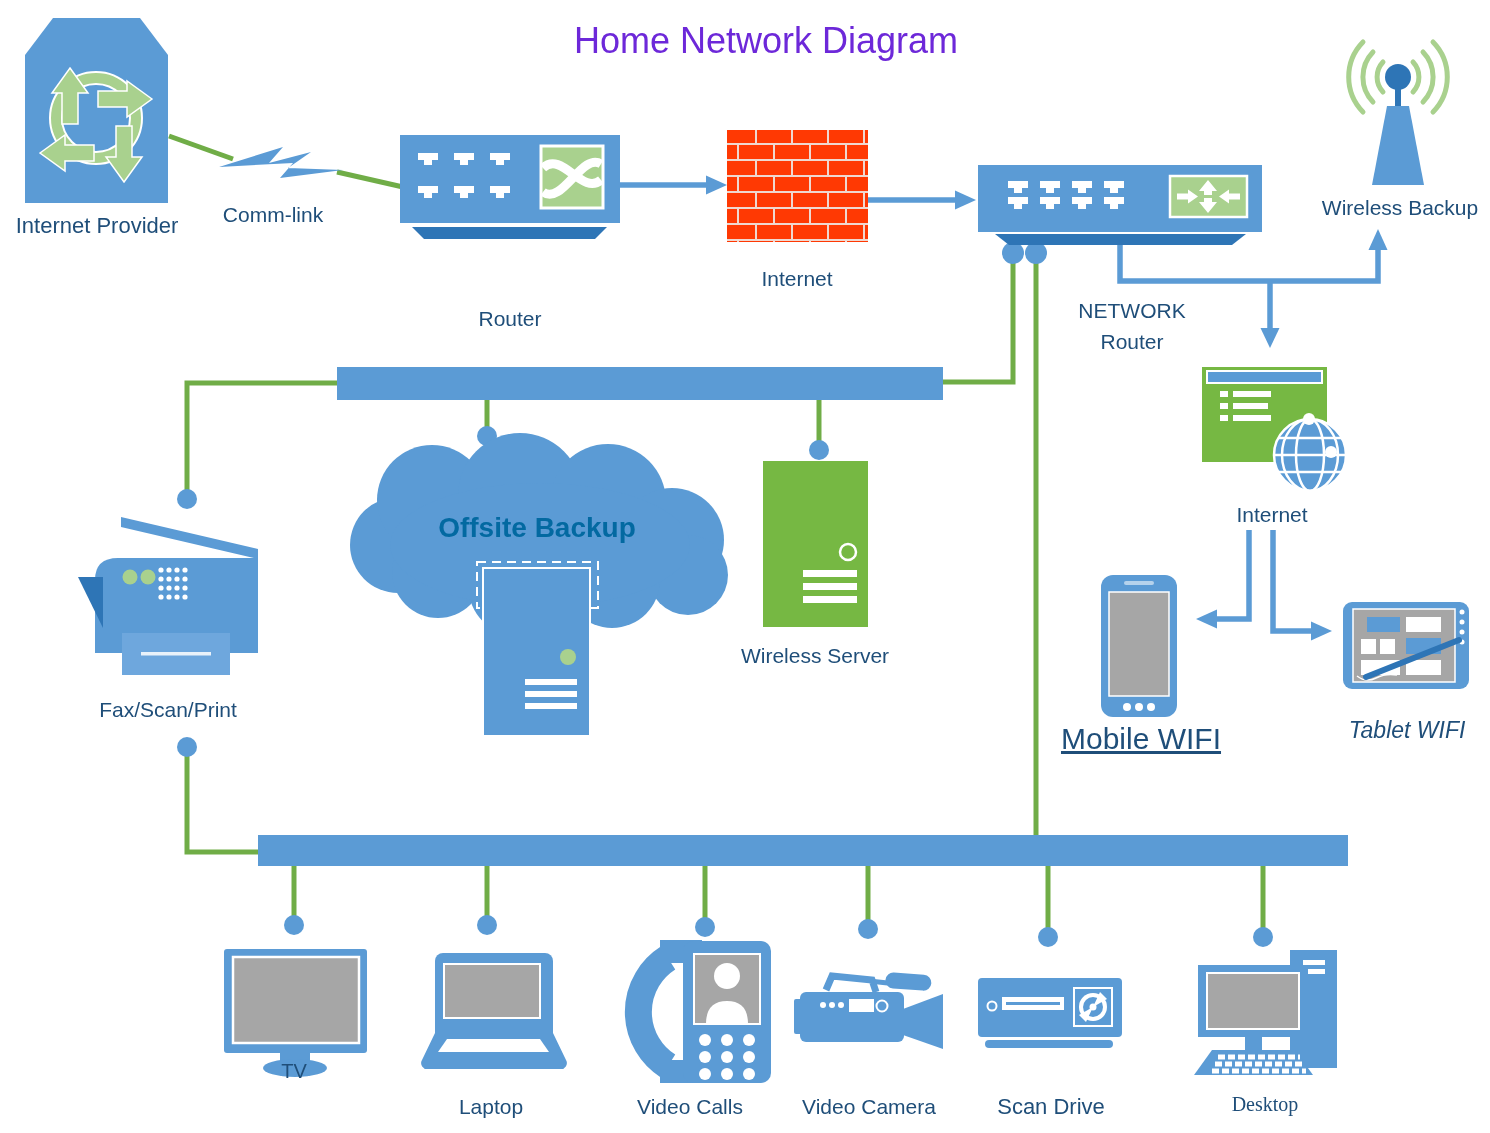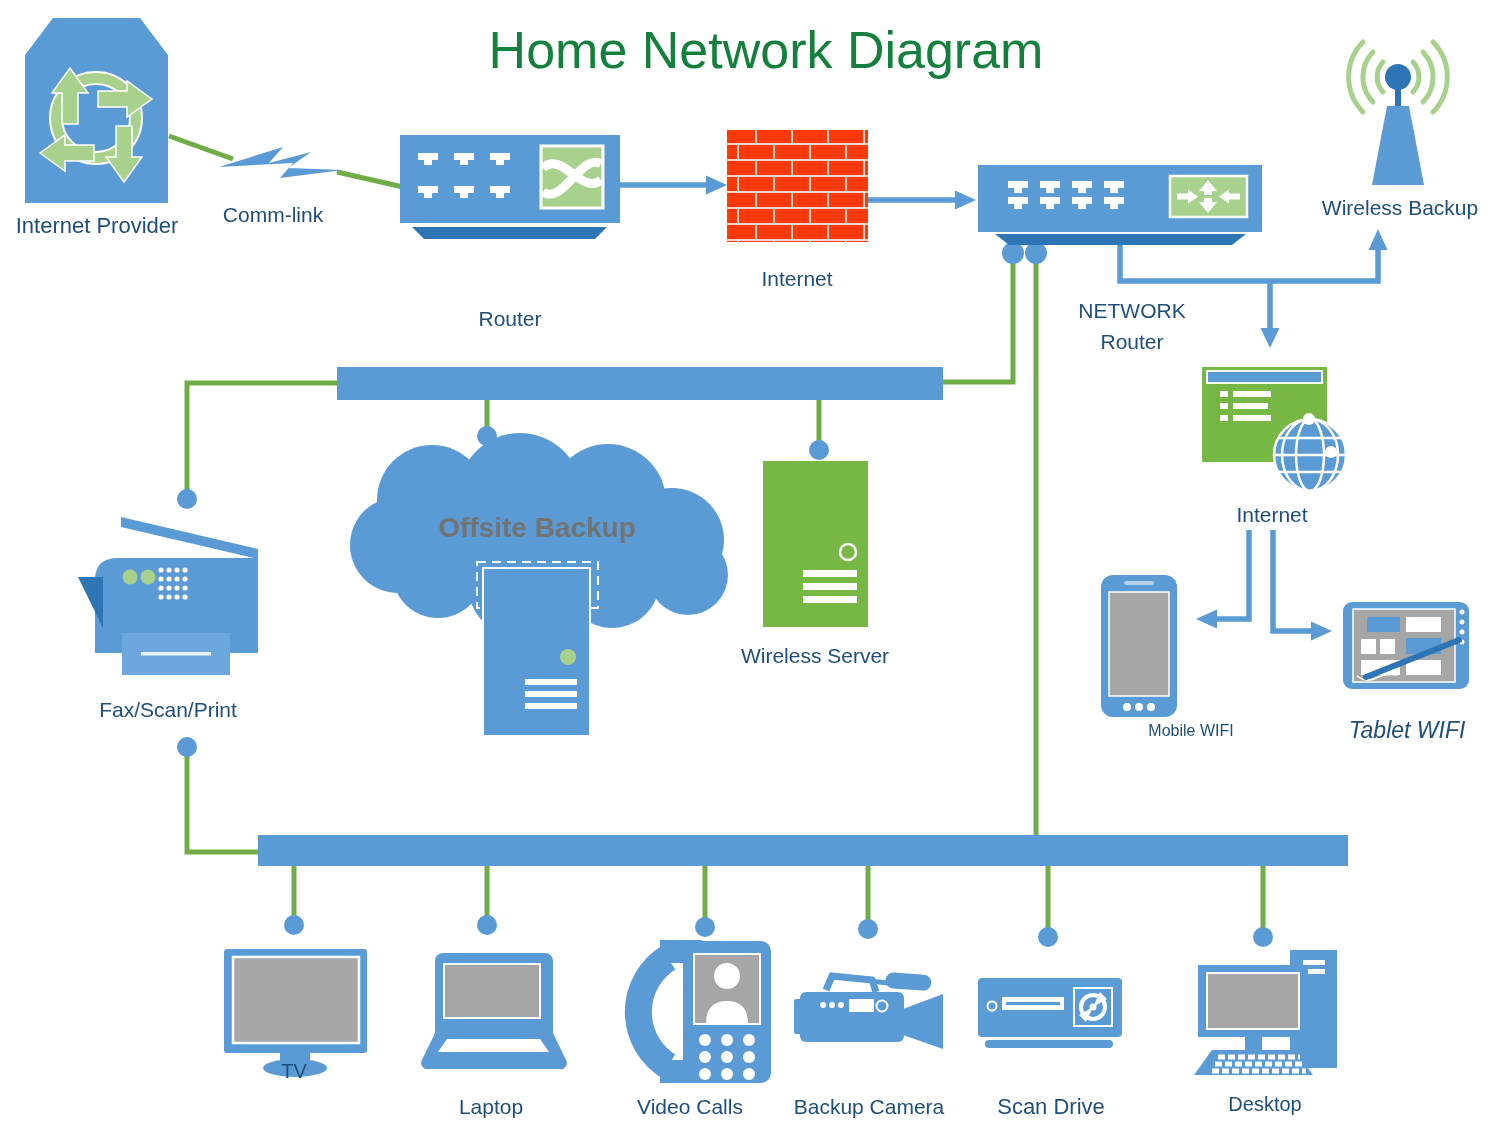--- a/index.html
+++ b/index.html
@@ -2,23 +2,23 @@
 <html><head>
 <meta charset="utf-8">
 <style>
   html,body{margin:0;padding:0;background:#fff;}
   .canvas{position:relative;width:1490px;height:1133px;background:#fff;overflow:hidden;
           font-family:"Liberation Sans", sans-serif;}
   .canvas > svg{position:absolute;left:0;top:0;}
   .label{position:absolute;transform:translateX(-50%);white-space:nowrap;
          color:#1F4E79;font-size:21px;text-align:center;}
   .title{position:absolute;transform:translateX(-50%);white-space:nowrap;
-         color:#15803d;font-size:52px;}
+         color:#6d28d9;font-size:36px;}
   .cloud-label{position:absolute;transform:translateX(-50%);white-space:nowrap;
-         color:#737373;font-size:28px;font-weight:bold;}
+         color:#0369a1;font-size:28px;font-weight:bold;}
   
   .b{fill:#5B9BD5}.db{fill:#2E75B6}.lg{fill:#A9D18E}.g{fill:#76B843}
   .w{fill:#ffffff}.gray{fill:#A6A6A6}
   .gl{stroke:#70AD47;stroke-width:5;fill:none}
   .bl{stroke:#5B9BD5;stroke-width:5.5;fill:none}
   .ws{stroke:#ffffff}
 </style>
 </head>
 <body>
 
@@ -400,35 +400,35 @@
 
 <div class="label" style="left:1132px;top:295px;line-height:31px;">
   <span style="display:block;">NETWORK</span>
   <span style="display:block;">Router</span>
 </div>
 
 <div class="label" style="left:1400px;top:196px;">Wireless Backup</div>
 
 <div class="label" style="left:1272px;top:503px;">Internet</div>
 
-<div class="label" style="left:1191px;top:722px;font-size:16px;">Mobile WIFI</div>
+<div class="label" style="left:1141px;top:722px;font-size:30px;text-decoration:underline;">Mobile WIFI</div>
 
 <div class="label" style="left:1407px;top:717px;font-size:23px;font-style:italic;">Tablet WIFI</div>
 
 <div class="cloud-label" style="left:537px;top:512px;">Offsite Backup</div>
 
 <div class="label" style="left:815px;top:644px;">Wireless Server</div>
 
 <div class="label" style="left:168px;top:698px;">Fax/Scan/Print</div>
 
 <div class="label" style="left:294px;top:1060px;font-size:20px;">TV</div>
 
 <div class="label" style="left:491px;top:1095px;">Laptop</div>
 
 <div class="label" style="left:690px;top:1095px;">Video Calls</div>
 
-<div class="label" style="left:869px;top:1095px;">Backup Camera</div>
+<div class="label" style="left:869px;top:1095px;">Video Camera</div>
 
 <div class="label" style="left:1051px;top:1094px;font-size:22px;">Scan Drive</div>
 
-<div class="label" style="left:1265px;top:1093px;font-size:20px;">Desktop</div>
+<div class="label" style="left:1265px;top:1093px;font-size:20px;font-family:Liberation Serif, serif;">Desktop</div>
 
 </div>
 
 </body></html>

